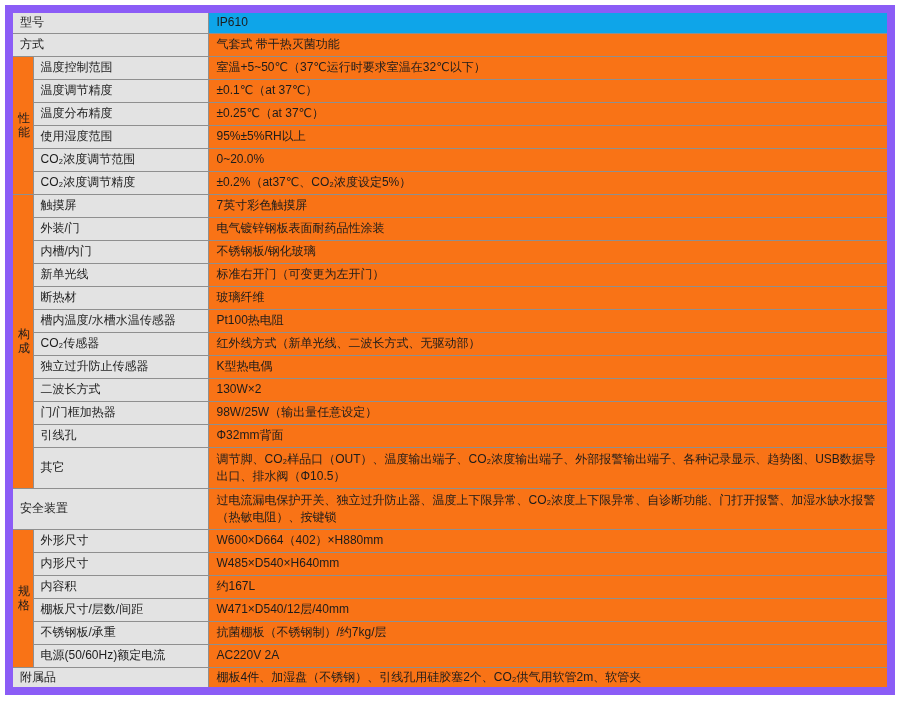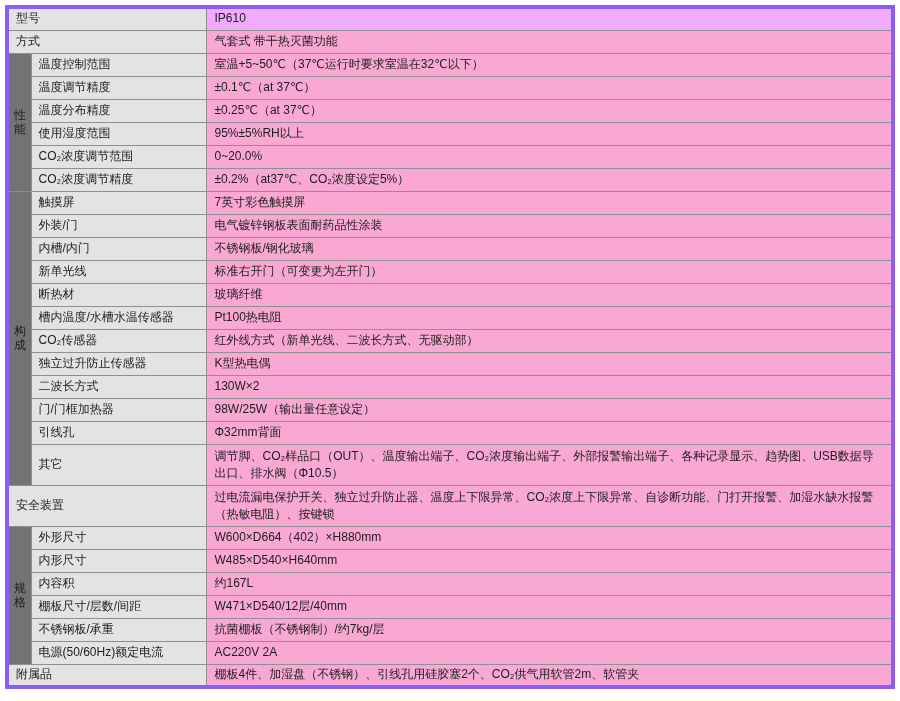--- a/index.html
+++ b/index.html
@@ -12,51 +12,51 @@
   .page {
     width: 900px;
     height: 701px;
     box-sizing: border-box;
     padding: 5px;
     background: #ffffff;
   }
   table.spec {
     width: 890px;
     border-collapse: collapse;
-    border: 4px solid #8b5cf6;
+    border: 8px solid #8b5cf6;
     table-layout: fixed;
     color: #1c1c1c;
     font-size: 12px;
   }
   table.spec td {
     border: 1px solid #8f8f8f;
     vertical-align: middle;
     box-sizing: border-box;
     overflow: hidden;
   }
   tr.single td { height: 23px; }
   td.group {
     width: 24px;
-    background: #737373;
+    background: #f97316;
     text-align: center;
     padding: 4px 5px;
     line-height: 1.2;
     word-break: break-all;
   }
   td.label {
     background: #e3e3e3;
     padding: 2px 4px 2px 7px;
     line-height: 1.3;
   }
   td.value {
-    background: #f9a8d4;
+    background: #f97316;
     padding: 2px 6px 2px 8px;
     line-height: 1.3;
   }
-  tr.hdr td.value { background: #f0abfc; margin-left: 8px; }
+  tr.hdr td.value { background: #0ea5e9; margin-left: 8px; }
   tr.tall td.value, tr.tall td.label {
     line-height: 17px;
     padding-top: 3px;
     padding-bottom: 3px;
   }
 </style>
 </head>
 <body>
 
 <div class="page">

